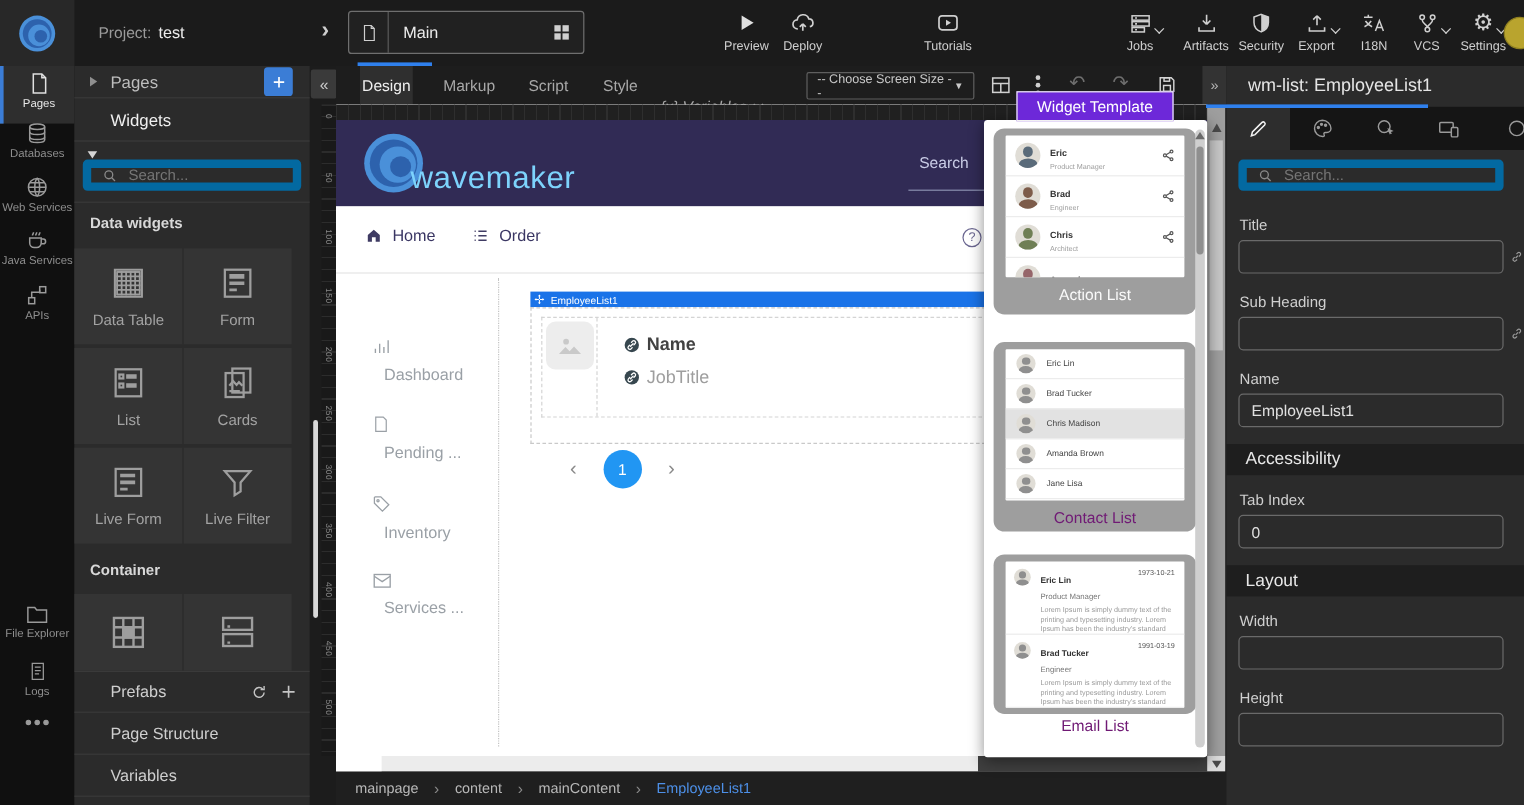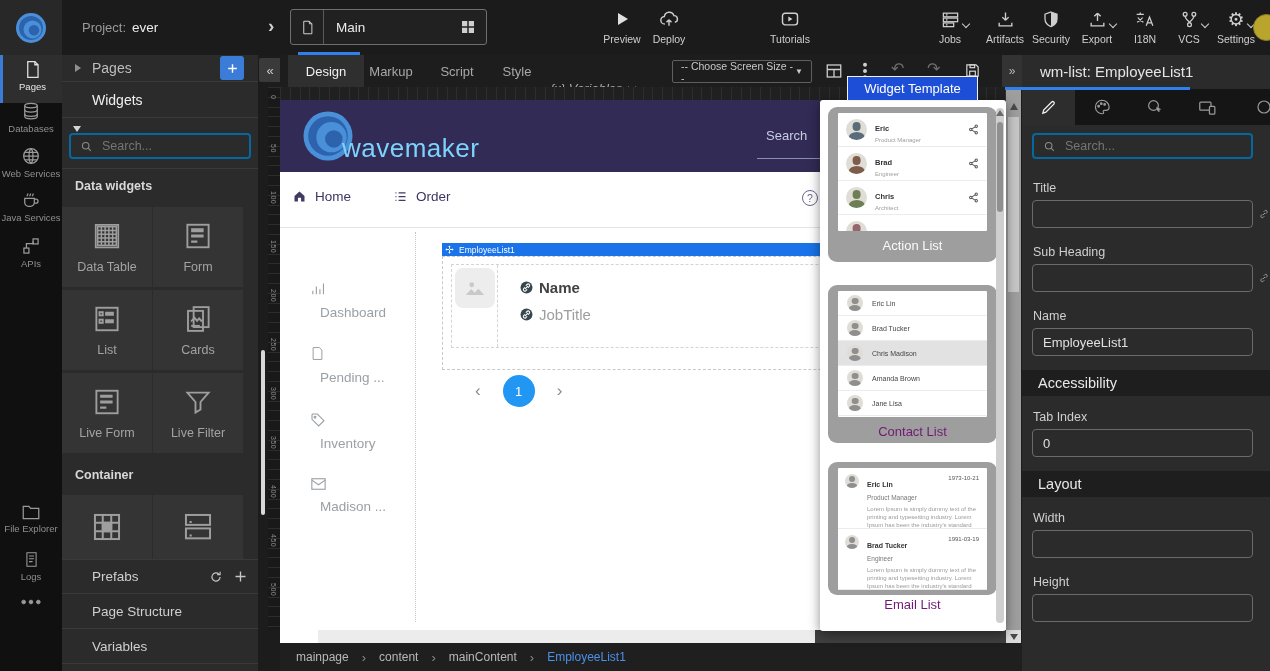--- a/index.html
+++ b/index.html
@@ -42,21 +42,21 @@
   
   .wpanel{position:absolute;left:62px;top:55px;width:196px;height:616px;background:#2b2b2b;}
   .wrow{position:absolute;left:0;width:196px;display:flex;align-items:center;color:#bdbdbd;font-size:14px;
         border-bottom:1px solid #3a3a3a;cursor:pointer;padding-left:30px;}
   .tri-r{position:absolute;left:13px;width:0;height:0;border-left:6px solid #8f8f8f;
          border-top:4.5px solid transparent;border-bottom:4.5px solid transparent;}
   .tri-d{position:absolute;left:11px;width:0;height:0;border-top:6px solid #d5d5d5;
          border-left:4.5px solid transparent;border-right:4.5px solid transparent;}
   .add-btn{position:absolute;right:14px;width:24px;height:24px;border-radius:3px;background:#3b7dd6;
            display:flex;align-items:center;justify-content:center;cursor:pointer;}
-  .searchbox{position:absolute;left:7px;width:182px;height:26px;border:2px solid #0369a1;border-radius:4px;
+  .searchbox{position:absolute;left:7px;width:182px;height:26px;border:7px solid #0369a1;border-radius:4px;
              display:flex;align-items:center;gap:7px;padding:0 9px;color:#8a8a8a;background:#2b2b2b;}
   .searchbox input{flex:1;border:0;background:transparent;outline:none;color:#cfcfcf;font-size:12.5px;
                    font-family:inherit;min-width:0;}
   .sec-label{position:absolute;left:13px;color:#d8d8d8;font-size:12.5px;font-weight:bold;}
   .tile{position:absolute;width:90px;height:80px;background:#343434;display:flex;flex-direction:column;
         align-items:center;justify-content:center;gap:9px;cursor:grab;}
   .tile span{color:#a3a3a3;font-size:12.5px;}
   .tile svg{stroke:#9e9e9e;}
   .row-icons{position:absolute;right:10px;display:flex;gap:10px;align-items:center;}
   .row-icons svg{stroke:#c5c5c5;}
@@ -133,21 +133,21 @@
            display:flex;align-items:center;justify-content:center;}
   .hs-down i{width:0;height:0;border-top:6px solid #4a4a4a;border-left:4px solid transparent;border-right:4px solid transparent;}
 
   
   .crumbs{position:absolute;left:280px;top:643px;width:742px;height:28px;background:#1f1f1f;display:flex;
           align-items:center;padding-left:16px;font-size:12px;color:#b8b8b8;gap:13px;}
   .bc-sep::before{content:"\203A";color:#8a8a8a;font-size:13px;}
   .bc-active{color:#4d90e8;}
 
   
-  .tooltip{position:absolute;left:847px;top:76px;width:131px;height:25px;background:#1d4ed8;border:1.5px solid #f2f2f2;
+  .tooltip{position:absolute;left:847px;top:76px;width:131px;height:25px;background:#6d28d9;border:1.5px solid #f2f2f2;
            color:#fff;font-size:13px;display:flex;align-items:center;justify-content:center;z-index:40;white-space:nowrap;}
   .popup{position:absolute;left:820px;top:100px;width:186px;height:531px;background:#fff;border-radius:3px;
          box-shadow:0 3px 12px rgba(0,0,0,.45);z-index:30;}
   .tcard{position:absolute;left:8px;width:169px;background:#9e9e9e;border-radius:9px;padding:6px 10px;cursor:pointer;}
   .tcard .preview{background:#fff;overflow:hidden;border-radius:1px;}
   .tcard .tlabel{text-align:center;font-size:13px;padding:7px 0 3px;}
   .tlabel.light{color:#fafafa;}
   .tlabel.dark{color:#701a75;}
   .al-row{height:34px;display:flex;align-items:center;gap:8px;padding:0 8px;border-bottom:1px solid #ececec;}
   .al-name{font-size:7.5px;font-weight:bold;color:#333;margin-top:10px;}
@@ -202,21 +202,21 @@
         <svg width="36" height="36" viewBox="0 0 48 48">
             <circle cx="24" cy="24" r="20" fill="#4a90d9"></circle>
             <path d="M24 8a16 16 0 1 0 16 16A16 16 0 0 0 24 8z" fill="#2d62ad"></path>
             <path d="M26 14a12 12 0 1 0 12 12A12 12 0 0 0 26 14z" fill="#4a90d9"></path>
             <path d="M28 20a7 7 0 1 0 7 7a7 7 0 0 0-7-7z" fill="#2d62ad"></path>
           </svg>
       </span>
     </div>
     <div class="proj">
       <span>Project:</span>
-      <b>ever</b>
+      <b>test</b>
     </div>
     <span class="tb-chev">›</span>
     <div class="page-sel">
       <span class="ps-file">
         <svg width="15" height="17" viewBox="0 0 24 24" fill="none" stroke="#cfcfcf" stroke-width="1.6">
             <path d="M6 2h9l4 4v16H6z"></path>
             <path d="M15 2v4h4"></path>
           </svg>
       </span>
       <span class="ps-name">Main</span>
@@ -524,21 +524,21 @@
     <span style="top:251px">250</span>
     <span style="top:300px">300</span>
     <span style="top:349px">350</span>
     <span style="top:398px">400</span>
     <span style="top:447px">450</span>
     <span style="top:496px">500</span>
   </div>
   <div class="panel-scroll"></div>
 
   <div class="toolbar">
-    <div class="ctab active" style="left:8px;width:76px">
+    <div class="ctab active" style="left:20px;width:44px">
         <span>Design</span>
       </div>
     <div class="ctab" style="left:80px;width:62px">
         <span>Markup</span>
       </div>
     <div class="ctab" style="left:148px;width:58px">
         <span>Script</span>
       </div>
     <div class="ctab" style="left:212px;width:50px">
         <span>Style</span>
@@ -585,21 +585,21 @@
             <path d="M24 7a17 17 0 1 0 17 17A17 17 0 0 0 24 7z" fill="#2d62ad"></path>
             <path d="M27 12a13 13 0 1 0 13 13A13 13 0 0 0 27 12z" fill="#4a90d9"></path>
             <path d="M29 19a7.5 7.5 0 1 0 7.5 7.5A7.5 7.5 0 0 0 29 19z" fill="#2d62ad"></path>
           </svg>
         <span class="brand-name">wavemaker</span>
       </span>
       <span class="app-search">Search</span>
       <span class="app-search-line"></span>
     </div>
     <div class="appnav">
-      <span class="nav-item" style="left:12px">
+      <span class="nav-item" style="left:24px">
         <svg width="15" height="15" viewBox="0 0 24 24" fill="#3f3b63">
             <path d="M4 11l8-7 8 7v9h-5.5v-6h-5v6H4z"></path>
           </svg>
         <span>Home</span>
       </span>
       <span class="nav-item" style="left:113px">
         <svg width="15" height="15" viewBox="0 0 24 24" fill="none" stroke="#3f3b63" stroke-width="2">
             <path d="M4 6h1.5M4 12h1.5M4 18h1.5M9 6h11M9 12h11M9 18h11"></path>
           </svg>
         <span>Order</span>
@@ -626,21 +626,21 @@
           <path d="M3 4v7l10 10 8-8L11 3H4z"></path>
           <circle cx="7.5" cy="8" r="1.4"></circle>
         </svg>
       <span>Inventory</span>
     </div>
     <div class="sidenav-item" style="top:390px">
       <svg width="17" height="14" viewBox="0 0 24 20" fill="none" stroke-width="1.6">
           <rect x="2.5" y="2.5" width="19" height="15"></rect>
           <path d="M2.5 4.5L12 11l9.5-6.5"></path>
         </svg>
-      <span>Madison ...</span>
+      <span>Services ...</span>
     </div>
     <div class="vdots"></div>
 
     <div class="wl-bar">
       <svg width="9" height="9" viewBox="0 0 24 24" fill="#fff">
           <path d="M12 1l3.2 4.2h-2.1v5.7h-2.2V5.2H8.8zM12 23l-3.2-4.2h2.1v-5.7h2.2v5.7h2.1zM1 12l4.2-3.2v2.1h5.7v2.2H5.2v2.1zM23 12l-4.2 3.2v-2.1h-5.7v-2.2h5.7V8.8z"></path>
         </svg>
       <span>EmployeeList1</span>
     </div>
     <div class="wl-body">

